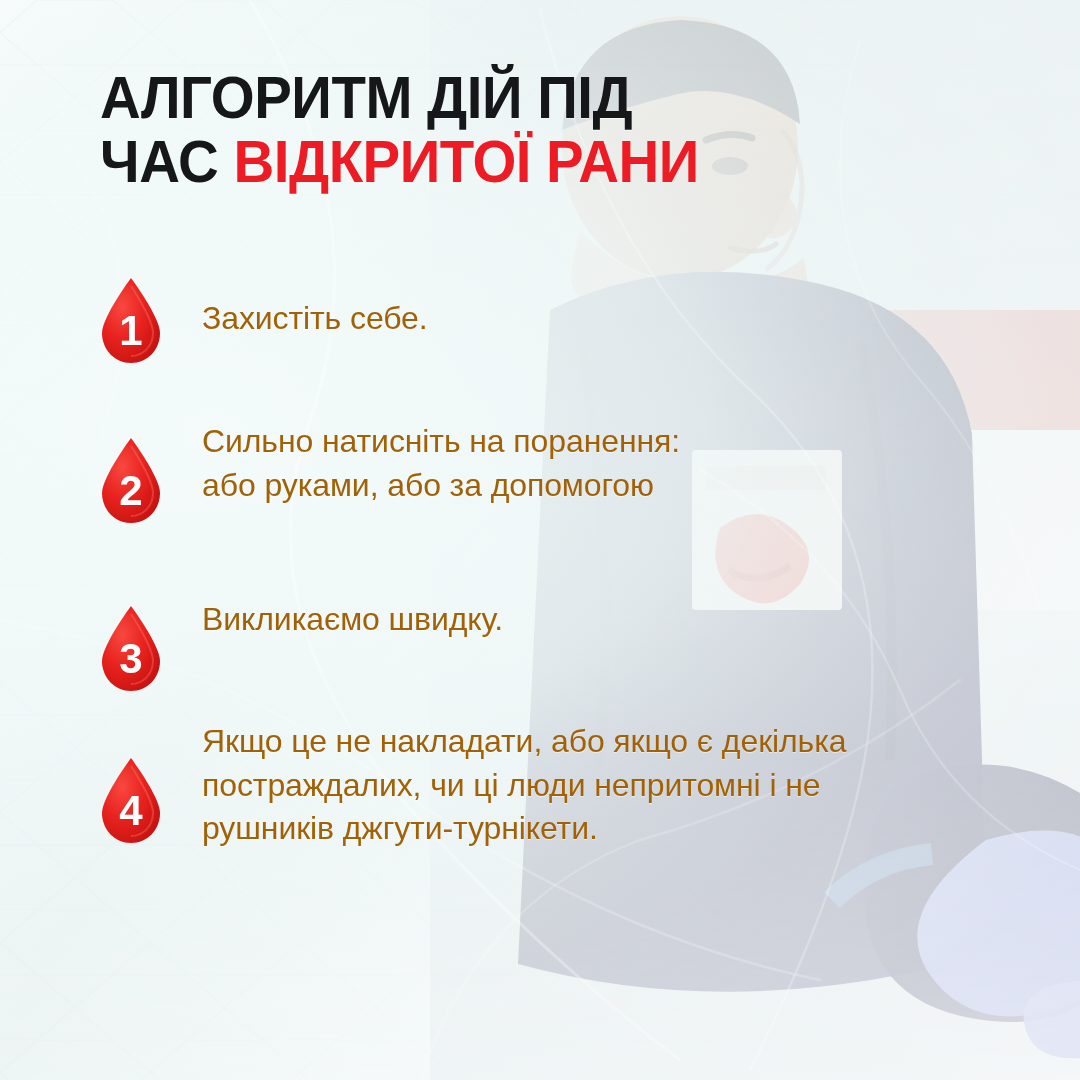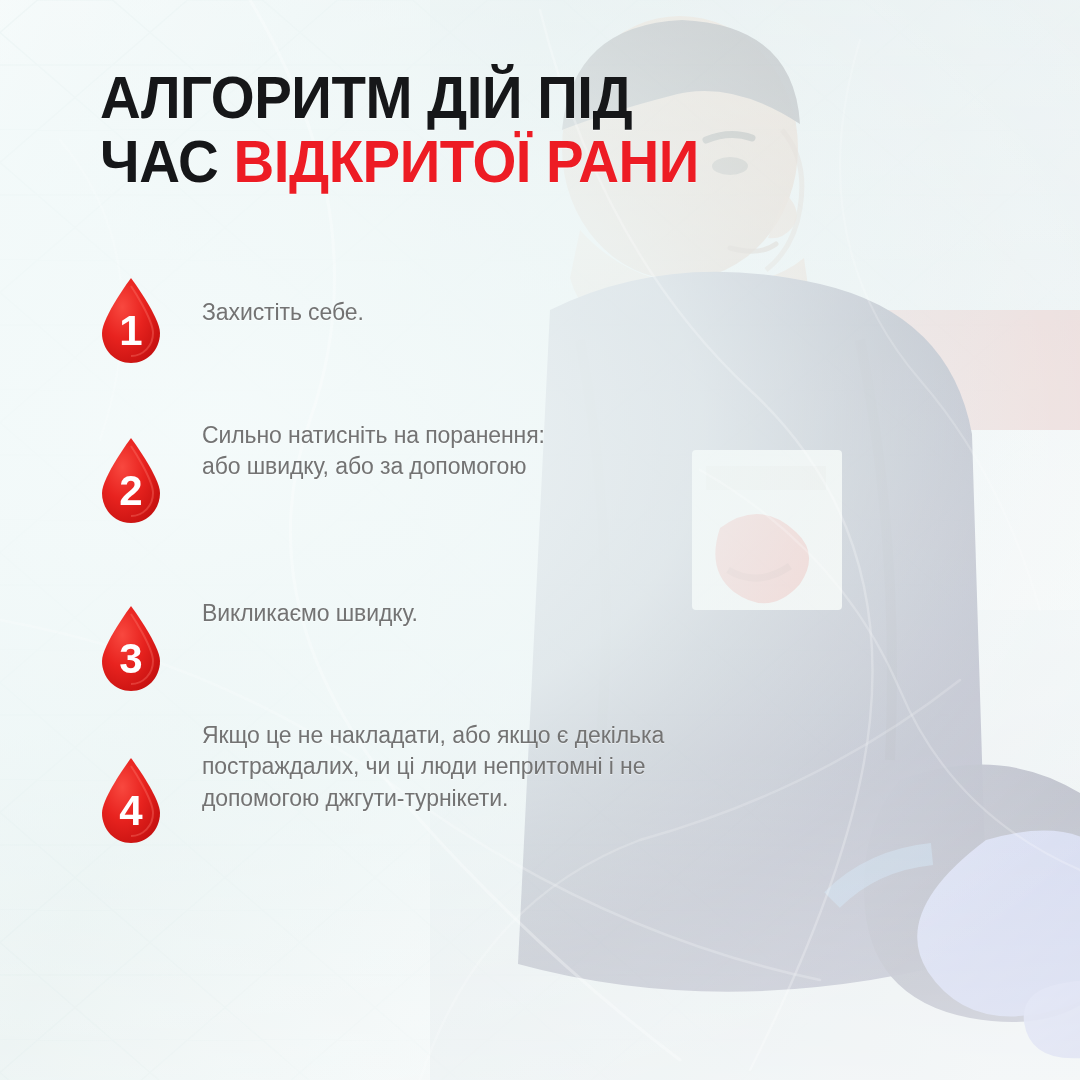--- a/index.html
+++ b/index.html
@@ -90,23 +90,23 @@
   .step{ position:absolute; display:flex; align-items:flex-start; }
 
   .drop{
     position:absolute;
     width:66px; height:88px;
     flex:none;
   }
   .drop svg{ width:100%; height:100%; display:block; }
 
   .step-text{
-    font-size:23px;
+    font-size:32px;
     line-height:1.36;
-    color:#737373;
+    color:#a16207;
     font-weight:400;
     letter-spacing:-0.1px;
     text-shadow:0 1px 0 rgba(255,255,255,.5);
   }
   .step-text .ln{ display:block; white-space:nowrap; }
 
   
   #step-1 .drop      { left:98px;  top:277px; }
   #step-1 .step-text { position:absolute; left:202px; top:297px; }
 
@@ -259,21 +259,21 @@
                 <stop offset="100%" stop-color="#c4100f"></stop>
               </radialGradient>
             </defs>
             <path d="M33 1 C33 1 62 40 62 56 C62 73 49 86 33 86 C17 86 4 73 4 56 C4 40 33 1 33 1 Z" fill="url(#dg2)"></path>
             <path d="M33 9 C33 9 55 42 55 56 C55 69 45 79 33 79" fill="none" stroke="#ff7d72" stroke-width="2" opacity=".35"></path>
             <text x="33" y="68" text-anchor="middle" font-family="'Liberation Sans',sans-serif" font-size="42" font-weight="700" fill="#ffffff">2</text>
           </svg>
         </div>
         <div class="step-text">
           <span class="ln">Сильно натисніть на поранення:</span>
-          <span class="ln">або швидку, або за допомогою</span>
+          <span class="ln">або руками, або за допомогою</span>
         </div>
       </div>
 
       <div class="step" id="step-3">
         <div class="drop">
           <svg viewBox="0 0 66 88" aria-hidden="true">
             <defs>
               <radialGradient id="dg3" cx="35%" cy="34%" r="78%">
                 <stop offset="0%" stop-color="#f8483f"></stop>
                 <stop offset="48%" stop-color="#e8231f"></stop>
@@ -301,21 +301,21 @@
               </radialGradient>
             </defs>
             <path d="M33 1 C33 1 62 40 62 56 C62 73 49 86 33 86 C17 86 4 73 4 56 C4 40 33 1 33 1 Z" fill="url(#dg4)"></path>
             <path d="M33 9 C33 9 55 42 55 56 C55 69 45 79 33 79" fill="none" stroke="#ff7d72" stroke-width="2" opacity=".35"></path>
             <text x="33" y="68" text-anchor="middle" font-family="'Liberation Sans',sans-serif" font-size="42" font-weight="700" fill="#ffffff">4</text>
           </svg>
         </div>
         <div class="step-text">
           <span class="ln">Якщо це не накладати, або якщо є декілька</span>
           <span class="ln">постраждалих, чи ці люди непритомні і не</span>
-          <span class="ln">допомогою джгути-турнікети.</span>
+          <span class="ln">рушників джгути-турнікети.</span>
         </div>
       </div>
 
     </div>
 
     <div class="footer">
       
 
       
     </div>

